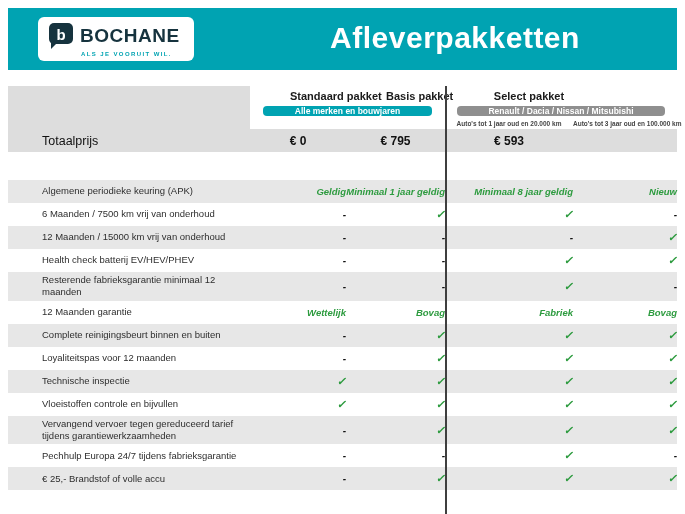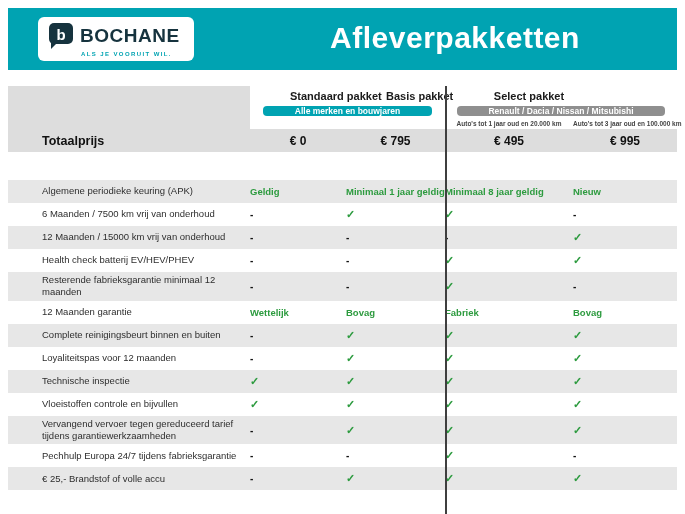--- a/index.html
+++ b/index.html
@@ -35,29 +35,29 @@
   .pkg-name{text-align:center;font-size:11px;font-weight:bold;color:#1a1a1a;white-space:nowrap;padding-left:40px;}
   .badges{display:grid;grid-template-columns:195px 232px;height:14px;align-items:center;}
   .badge{color:#fff;font-size:8.5px;font-weight:bold;text-align:center;border-radius:4px;
     padding:1px 0;line-height:1;white-space:nowrap;}
   .badge.teal{background:var(--teal);margin:0 13px;}
   .badge.grayb{background:var(--badge-gray);margin:0 12px;}
   .subs{display:grid;grid-template-columns:96px 99px 128px 104px;height:11px;align-items:center;}
   .sub{text-align:center;font-size:6.5px;font-weight:bold;color:#454545;white-space:nowrap;}
   .total-row{display:grid;grid-template-columns:242px 96px 99px 128px 104px;height:23px;
     align-items:center;background:var(--header-gray);}
-  .total-label{padding-left:34px;font-size:12.5px;font-weight:bold;color:#111;}
+  .total-label{padding-left:34px;font-size:12.5px;font-weight:normal;color:#111;}
   .price{text-align:center;font-size:12px;font-weight:bold;color:#111;}
   
   .rows{margin-top:28px;}
   .frow{display:grid;grid-template-columns:242px 96px 99px 128px 104px;min-height:23px;
     align-items:center;padding:2px 0;}
   .frow.gray{background:var(--row-gray);}
   .fcell{padding-left:34px;padding-right:10px;font-size:9.5px;color:#2e2e2e;line-height:1.3;}
-  .vcell{text-align:left;}
+  .vcell{text-align:right;font-style:italic;}
   .vcell.check{color:var(--green);font-size:11px;font-weight:bold;}
   .vcell.dash{color:#111;font-weight:bold;font-size:10px;}
   .vcell.gtext{color:var(--green);font-weight:bold;font-size:9.5px;white-space:nowrap;}
 </style>
 </head>
 <body>
 
 <div class="banner">
   <div class="logo-card">
     <div class="logo-row">
@@ -94,22 +94,21 @@
         <div class="sub">Auto's tot 1 jaar oud en 20.000 km</div>
         <div class="sub">Auto's tot 3 jaar oud en 100.000 km</div>
       </div>
     </div>
   </div>
 
   <div class="total-row">
     <div class="total-label">Totaalprijs</div>
     <div class="price">€ 0</div>
     <div class="price">€ 795</div>
-    <div class="price">€ 495</div>
-    <div class="price">€ 995</div>
+    <div class="price">€ 593</div>
   </div>
 
   <div class="rows">
       <div class="frow gray">
         <div class="fcell">Algemene periodieke keuring (APK)</div>
         <div class="vcell gtext">Geldig</div>
         <div class="vcell gtext">Minimaal 1 jaar geldig</div>
         <div class="vcell gtext">Minimaal 8 jaar geldig</div>
         <div class="vcell gtext">Nieuw</div>
       </div>

